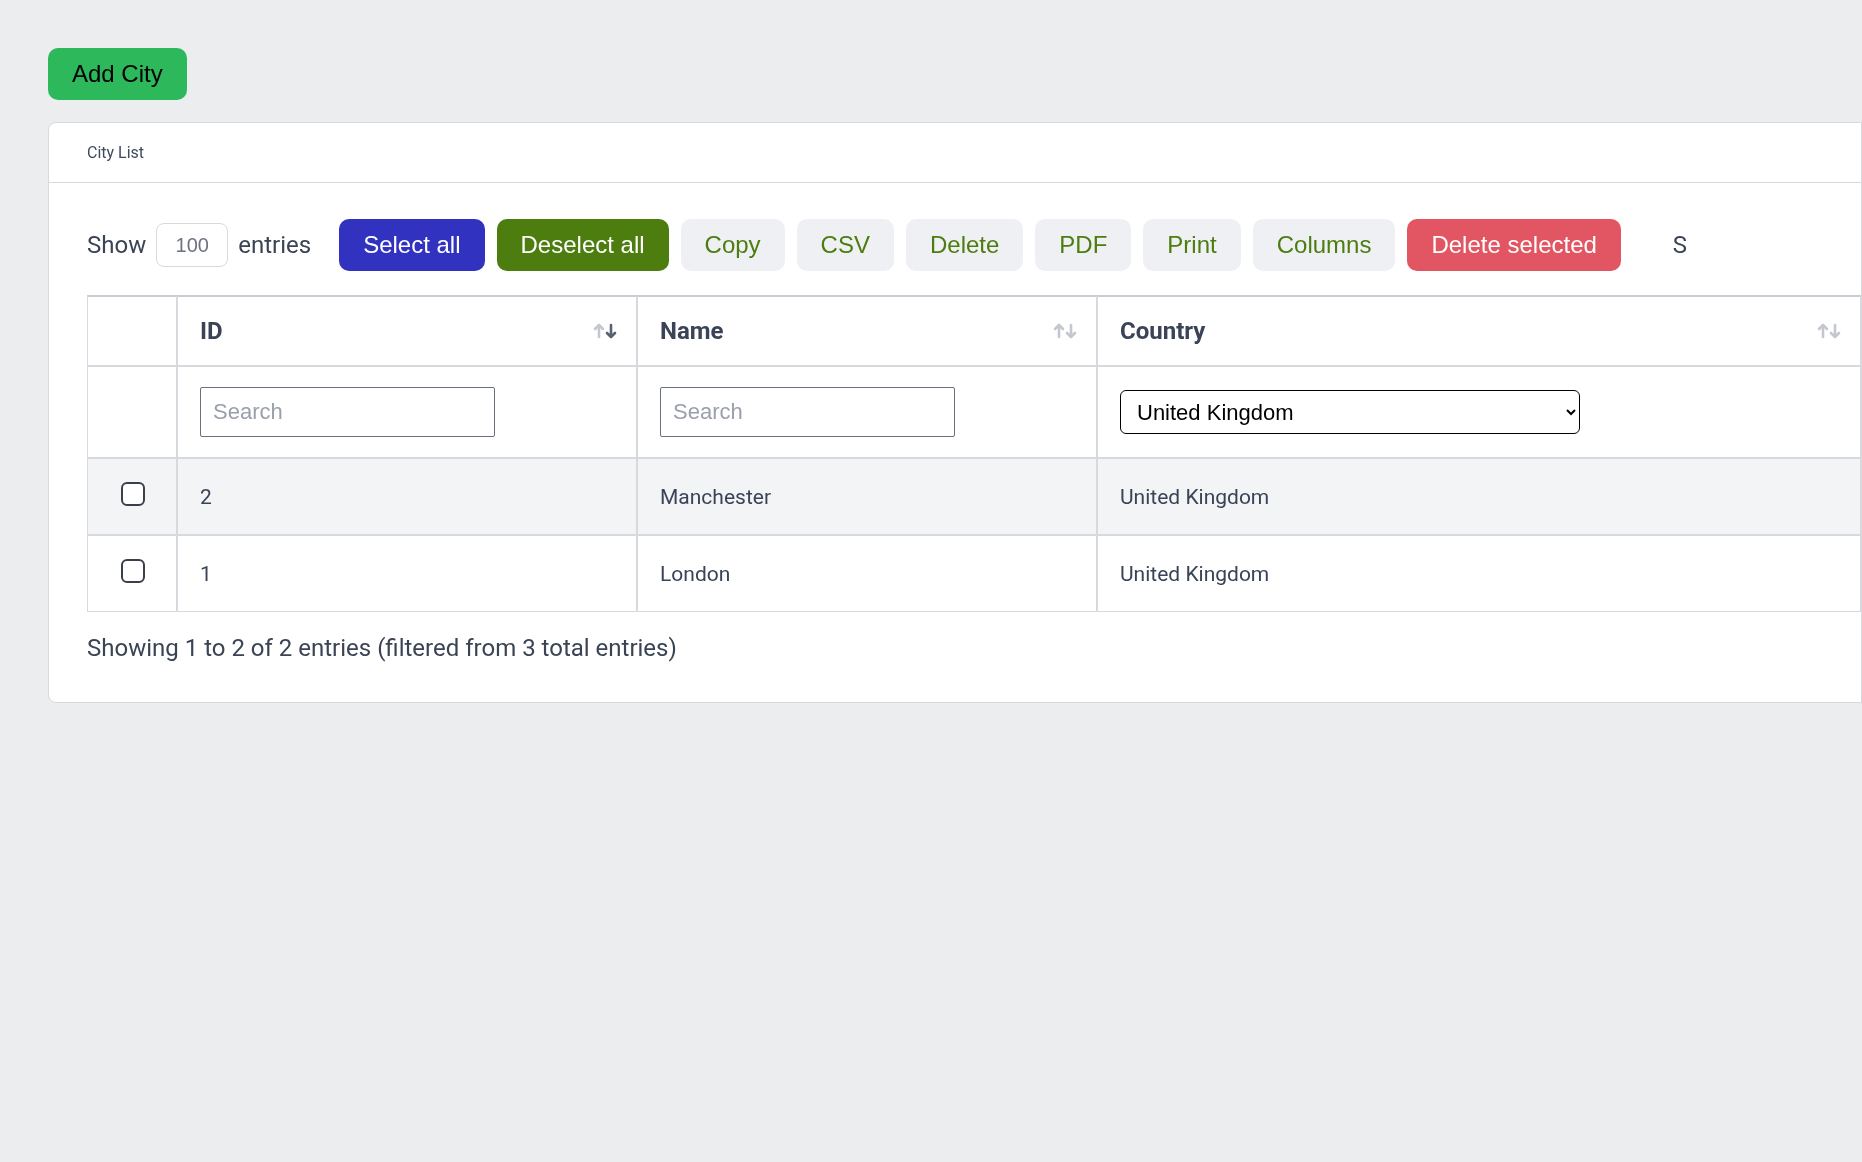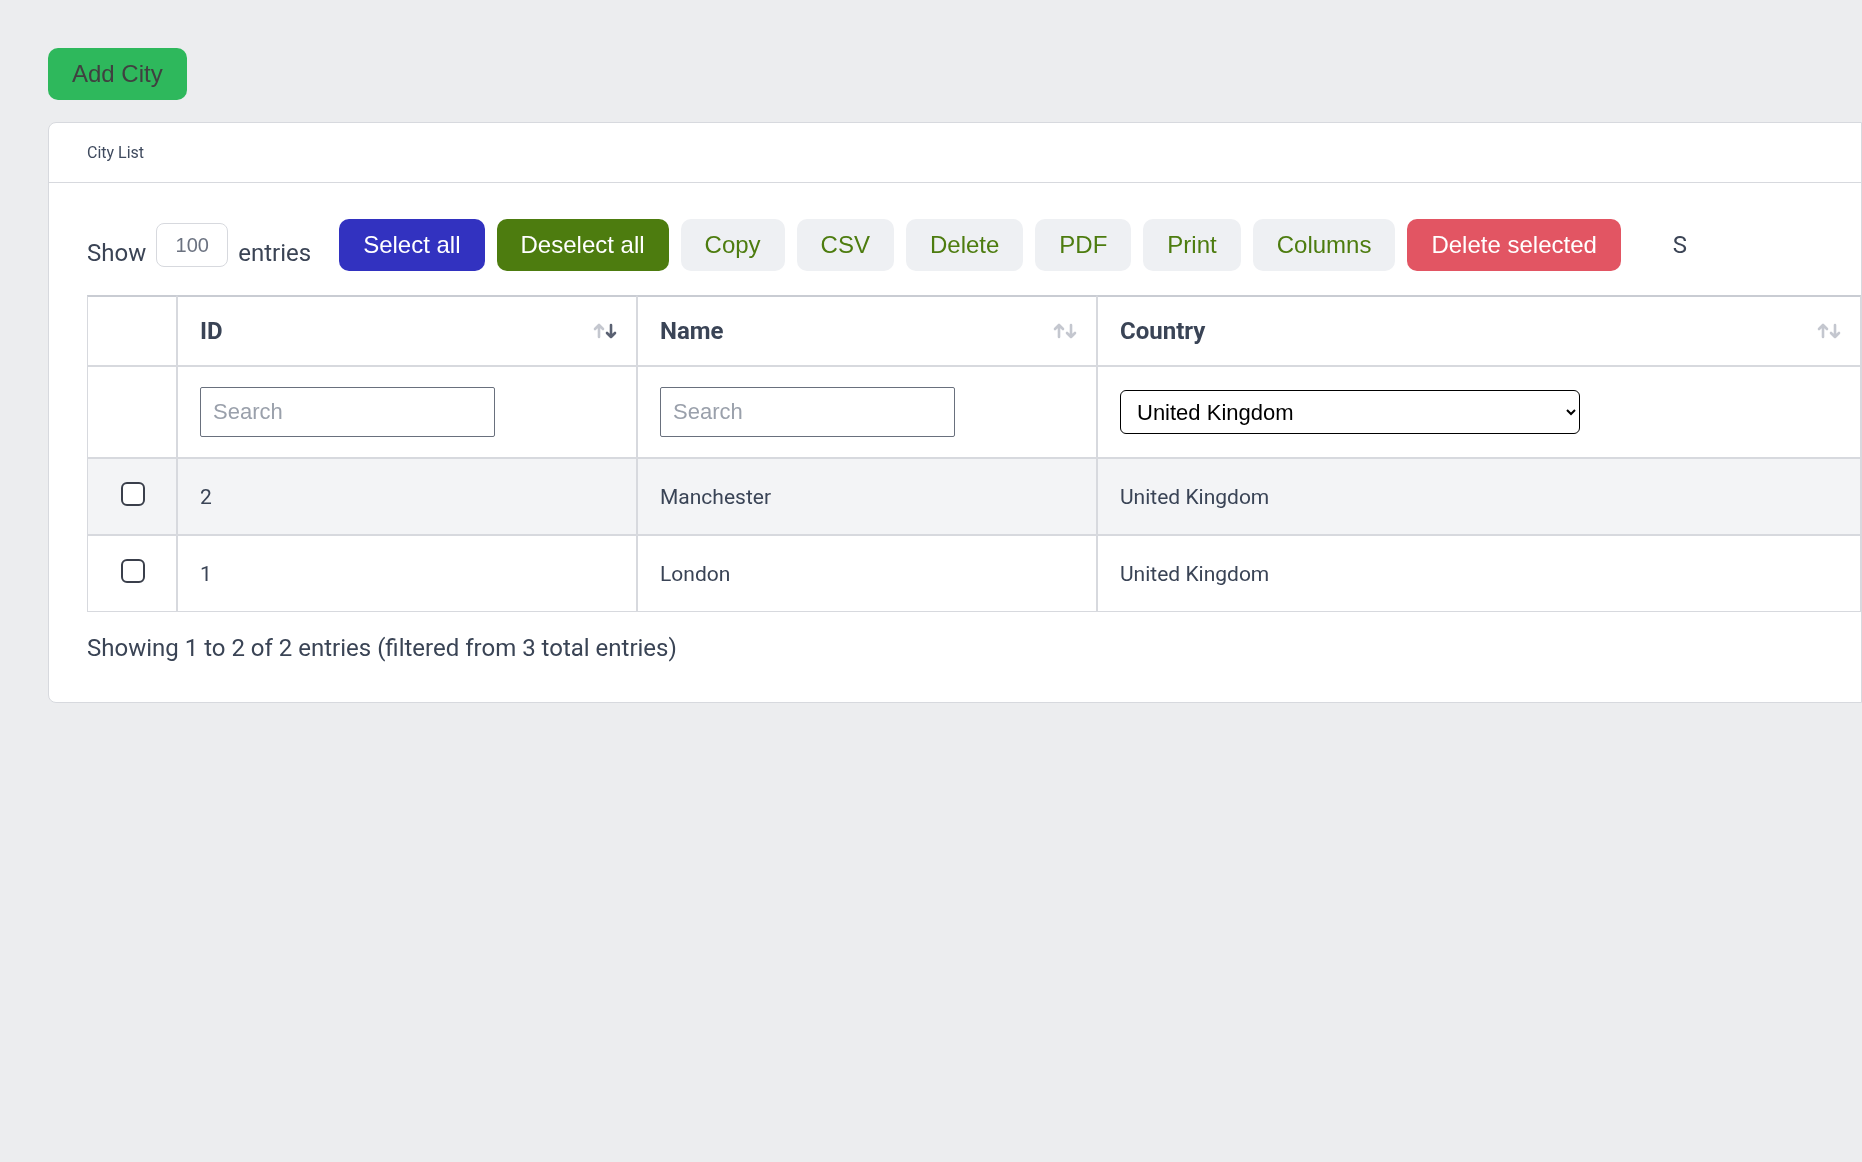--- a/index.html
+++ b/index.html
@@ -21,21 +21,21 @@
     padding: 14px 24px;
     border-radius: 10px;
     font-size: 24px;
     border: none;
     cursor: pointer;
     line-height: 1;
     white-space: nowrap;
   }
   .btn-success {
     background: #2eb85c;
-    color: #404040;
+    color: #000000;
   }
   .btn-primary {
     background: #3232c0;
     color: #fff;
   }
   .btn-primary-light {
     background: #4d7c0f;
     color: #fff;
   }
   .btn-light {
@@ -65,21 +65,21 @@
   .toolbar {
     display: flex;
     align-items: center;
     gap: 12px;
     flex-wrap: nowrap;
     font-size: 24px;
     color: #3b4455;
   }
   .len-ctrl {
     display: inline-flex;
-    align-items: flex-end;
+    align-items: center;
     gap: 10px;
   }
   .len-input {
     width: 72px;
     height: 44px;
     border: 1px solid #d7d9de;
     border-radius: 8px;
     text-align: center;
     font-size: 20px;
     color: #6b7280;

